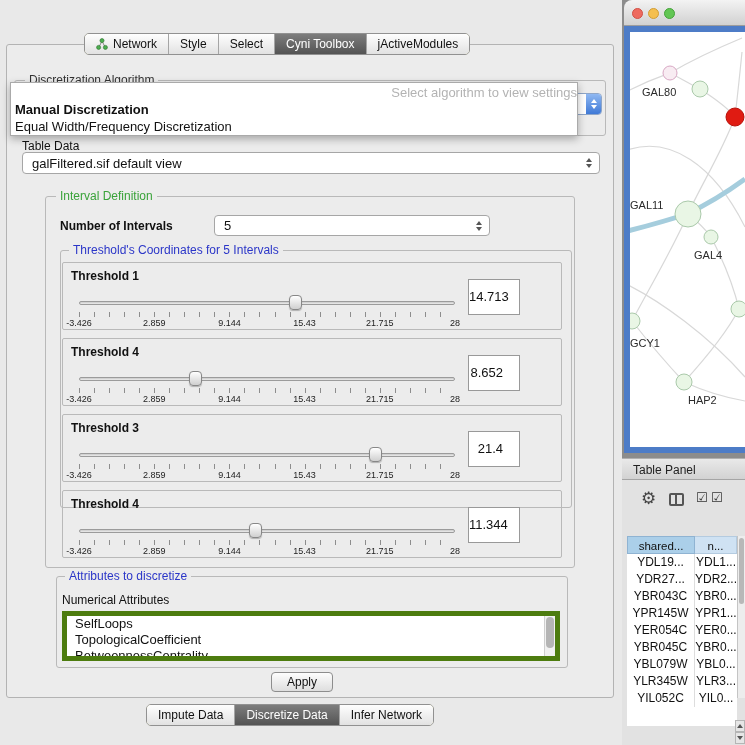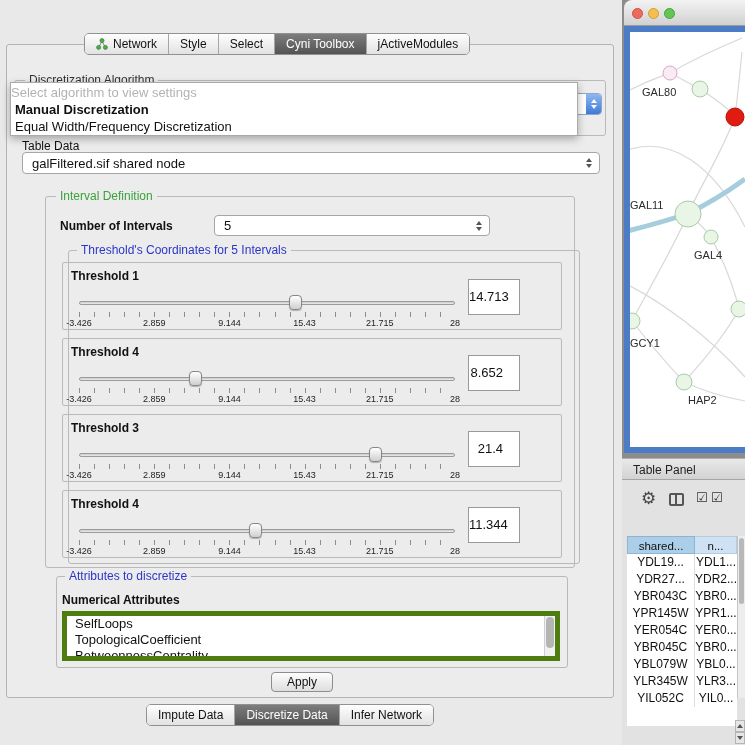--- a/index.html
+++ b/index.html
@@ -41,21 +41,21 @@
   .arrows{position:absolute;right:7px;top:50%;transform:translateY(-50%);
     display:flex;flex-direction:column;gap:2px}
   .tri-up{width:0;height:0;border-left:3.5px solid transparent;border-right:3.5px solid transparent;border-bottom:4px solid #555}
   .tri-down{width:0;height:0;border-left:3.5px solid transparent;border-right:3.5px solid transparent;border-top:4px solid #555}
   .tri-up.w{border-bottom-color:#fff}
   .tri-down.w{border-top-color:#fff}
 
   
   .popup{position:absolute;left:10px;top:82px;width:568px;height:54px;background:#fff;
     border:1px solid #aaa;box-shadow:0 3px 8px rgba(0,0,0,.3);z-index:6;font-size:13px}
-  .popup .ph{position:absolute;top:2px;left:0;right:0;text-align:left;color:#b3b3b3}
+  .popup .ph{position:absolute;top:2px;left:0;right:0;text-align:right;color:#b3b3b3}
   .popup .opt1{position:absolute;top:19px;left:4px;font-weight:bold}
   .popup .opt2{position:absolute;top:36px;left:4px}
   .combo-frag{position:absolute;left:574px;top:93px;width:28px;height:22px;background:#fff;
     border:1px solid #8fa6c8;border-radius:4px;z-index:3}
   .combo-frag .blue{position:absolute;right:0;top:0;width:15px;height:20px;border-radius:0 3px 3px 0;
     background:linear-gradient(#8fb8f2,#3f79d6);display:flex;flex-direction:column;align-items:center;justify-content:center;gap:2px}
 
   
   .tbox{position:absolute;left:62px;width:500px;height:68px;border:1px solid #b9b9b9;border-radius:2px}
   .tlabel{position:absolute;left:8px;top:6px;font-weight:bold;font-size:12px}
@@ -164,41 +164,41 @@
     </div>
 
     <div class="popup">
       <div class="ph">Select algorithm to view settings</div>
       <div class="opt1">Manual Discretization</div>
       <div class="opt2">Equal Width/Frequency Discretization</div>
     </div>
 
     <span class="abs" style="left:22px;top:139px;font-size:12px">Table Data</span>
     <div class="combo" style="left:22px;top:152px;width:578px;height:22px">
-      <span>galFiltered.sif shared node</span>
+      <span>galFiltered.sif default view</span>
       <span class="arrows">
           <span class="tri-up"></span>
           <span class="tri-down"></span>
         </span>
     </div>
 
     <div class="groupbox" style="left:45px;top:196px;width:530px;height:372px">
       <span class="gtitle green">Interval Definition</span>
     </div>
 
     <span class="abs" style="left:60px;top:219px;font-weight:bold">Number of Intervals</span>
     <div class="combo" style="left:214px;top:215px;width:276px;height:21px">
       <span>5</span>
       <span class="arrows">
           <span class="tri-up"></span>
           <span class="tri-down"></span>
         </span>
     </div>
 
-    <div class="groupbox" style="left:68px;top:250px;width:512px;height:314px">
+    <div class="groupbox" style="left:60px;top:250px;width:512px;height:258px">
       <span class="gtitle blue" style="left:8px">Threshold's Coordinates for 5 Intervals</span>
     </div>
 
     <div class="tbox" style="top:262px">
       <span class="tlabel">Threshold 1</span>
       <div class="slider">
         <div class="track"></div>
         <div class="thumb" style="left: calc(57.72% - 7px);"></div>
       </div>
       <div class="ticks"></div>
@@ -263,21 +263,21 @@
         <span style="left:60%">15.43</span>
         <span style="left:80%">21.715</span>
         <span style="left:100%">28</span>
       </div>
       <div class="valbox">11.344</div>
     </div>
 
     <div class="groupbox" style="left:56px;top:576px;width:512px;height:92px">
       <span class="gtitle blue" style="left:8px">Attributes to discretize</span>
     </div>
-    <span class="abs" style="left:62px;top:593px;font-weight:bold">Numerical Attributes</span>
+    <span class="abs" style="left:62px;top:593px;font-weight:normal">Numerical Attributes</span>
     <div class="listbox">
       <div class="li">SelfLoops</div>
       <div class="li">TopologicalCoefficient</div>
       <div class="li">BetweennessCentrality</div>
       <div class="vsb">
           <div class="vthumb"></div>
         </div>
     </div>
 
     <div class="apply-btn">Apply</div>

